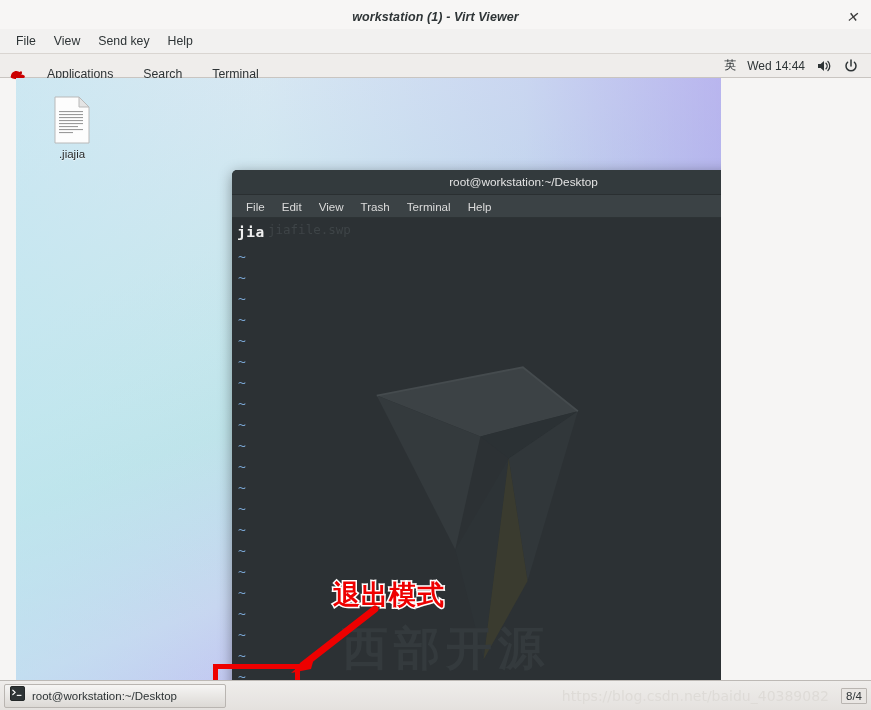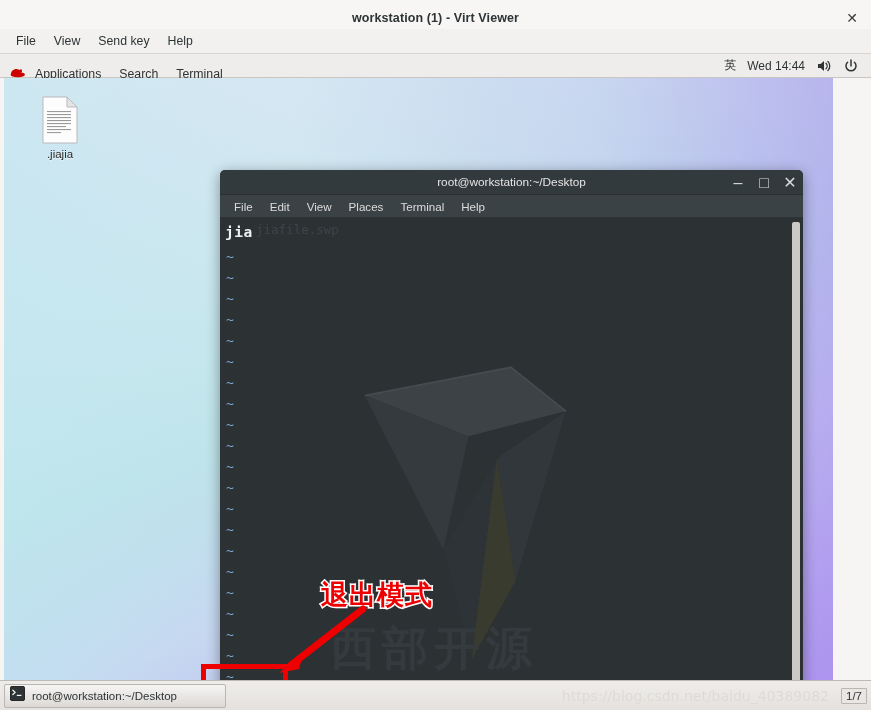--- a/index.html
+++ b/index.html
@@ -8,22 +8,22 @@
     font-family: "Liberation Sans", sans-serif;
     background:#ffffff;
     -webkit-font-smoothing: antialiased;
   }
   #app { position:relative; width:871px; height:710px; background:#f6f5f4; }
 
   
   .vv-titlebar{
     position:absolute; left:0; top:0; width:871px; height:38px;
     background:#f7f6f5;
-    border-bottom:2px solid #ec4899;
-    display:flex; align-items:center; justify-content:center;
+    border-bottom:5px solid #ec4899;
+    display:flex; align-items:center; justify-content:center;font-style:italic;
   }
   .vv-title{ font-size:12.5px; color:#2e3436; font-weight:bold; letter-spacing:.1px;}
   .vv-close{
     position:absolute; right:8px; top:50%; transform:translateY(-50%);
     width:22px; height:22px; display:flex; align-items:center; justify-content:center;
     font-size:14px; color:#3a3a3a; cursor:pointer; line-height:1;
   }
   .vv-menubar{
     position:absolute; left:0; top:29px; width:871px; height:25px;
     background:#f2f1f0; border-bottom:1px solid #d9d5d1;
@@ -33,32 +33,32 @@
     font-size:12.3px; color:#2e3436; padding:2px 8px; cursor:pointer; white-space:nowrap;
   }
 
   
   .gnome-panel{
     position:absolute; left:0; top:54px; width:871px; height:24px;
     background:#efedeb;
     border-bottom:1px solid #c9c5c1;
     display:flex; align-items:center; padding:0 6px;
   }
-  .gp-left{ display:flex; align-items:flex-start; gap:0px;margin-top:16px; }
+  .gp-left{ display:flex; align-items:center; gap:12px;margin-top:16px; }
   .gp-item{
     font-size:12.3px; color:#2e3436; padding:2px 9px; cursor:pointer; white-space:nowrap;
   }
   .redhat-icon{ width:18px; height:14px; display:block; margin-left:2px; }
   .gp-right{ margin-left:auto; display:flex; align-items:center; gap:11px; padding-right:6px;}
   .gp-right .gp-txt{ font-size:12px; color:#2e3436; cursor:pointer; white-space:nowrap;}
   .gp-ic{ width:16px; height:16px; display:block; cursor:pointer; }
 
   
   .desktop{
-    position:absolute; left:4px; top:78px; width:829px; height:602px;
+    position:absolute; left:16px; top:78px; width:705px; height:602px;
     background:
       linear-gradient(160deg,
         #dfe9f3 0%,
         #d7e8f2 14%,
         #cfe8ef 28%,
         #c6e7ec 40%,
         #bfe4e9 50%,
         #c3dced 60%,
         #c9d3f0 70%,
         #c3c2f2 80%,
@@ -273,21 +273,21 @@
           <span class="c">–</span>
           <span class="c">□</span>
           <span class="c">✕</span>
         </span>
       </div>
 
       <div class="term-menubar">
         <span class="tm-item">File</span>
         <span class="tm-item">Edit</span>
         <span class="tm-item">View</span>
-        <span class="tm-item">Places</span>
+        <span class="tm-item">Trash</span>
         <span class="tm-item">Terminal</span>
         <span class="tm-item">Help</span>
       </div>
 
       <div class="term-body">
 
         <svg class="wm" viewBox="0 0 200 210">
           <polygon points="12,22 105,4 140,32 78,48" fill="#3c4245"></polygon>
           <polygon points="12,22 78,48 62,120" fill="#343a3d"></polygon>
           <polygon points="78,48 140,32 96,62" fill="#2b3134"></polygon>
@@ -349,17 +349,17 @@
         <svg width="15" height="15" viewBox="0 0 16 16">
           <rect x="0.5" y="0.5" width="15" height="15" rx="1.5" fill="#2e3436" stroke="#1a1d1e"></rect>
           <path d="M3 4.5l2.6 2.3L3 9.1" stroke="#ffffff" stroke-width="1.2" fill="none" stroke-linecap="round" stroke-linejoin="round"></path>
           <rect x="7.2" y="9.4" width="5" height="1.2" fill="#ffffff"></rect>
         </svg>
       </span>
       <span class="lbl">root@workstation:~/Desktop</span>
     </div>
     <div class="tb-rest">
       <span class="tb-watermark">https://blog.csdn.net/baidu_40389082</span>
-      <span class="tb-ws">1/7</span>
+      <span class="tb-ws">8/4</span>
     </div>
   </div>
 
 </div>
 
 </body></html>

